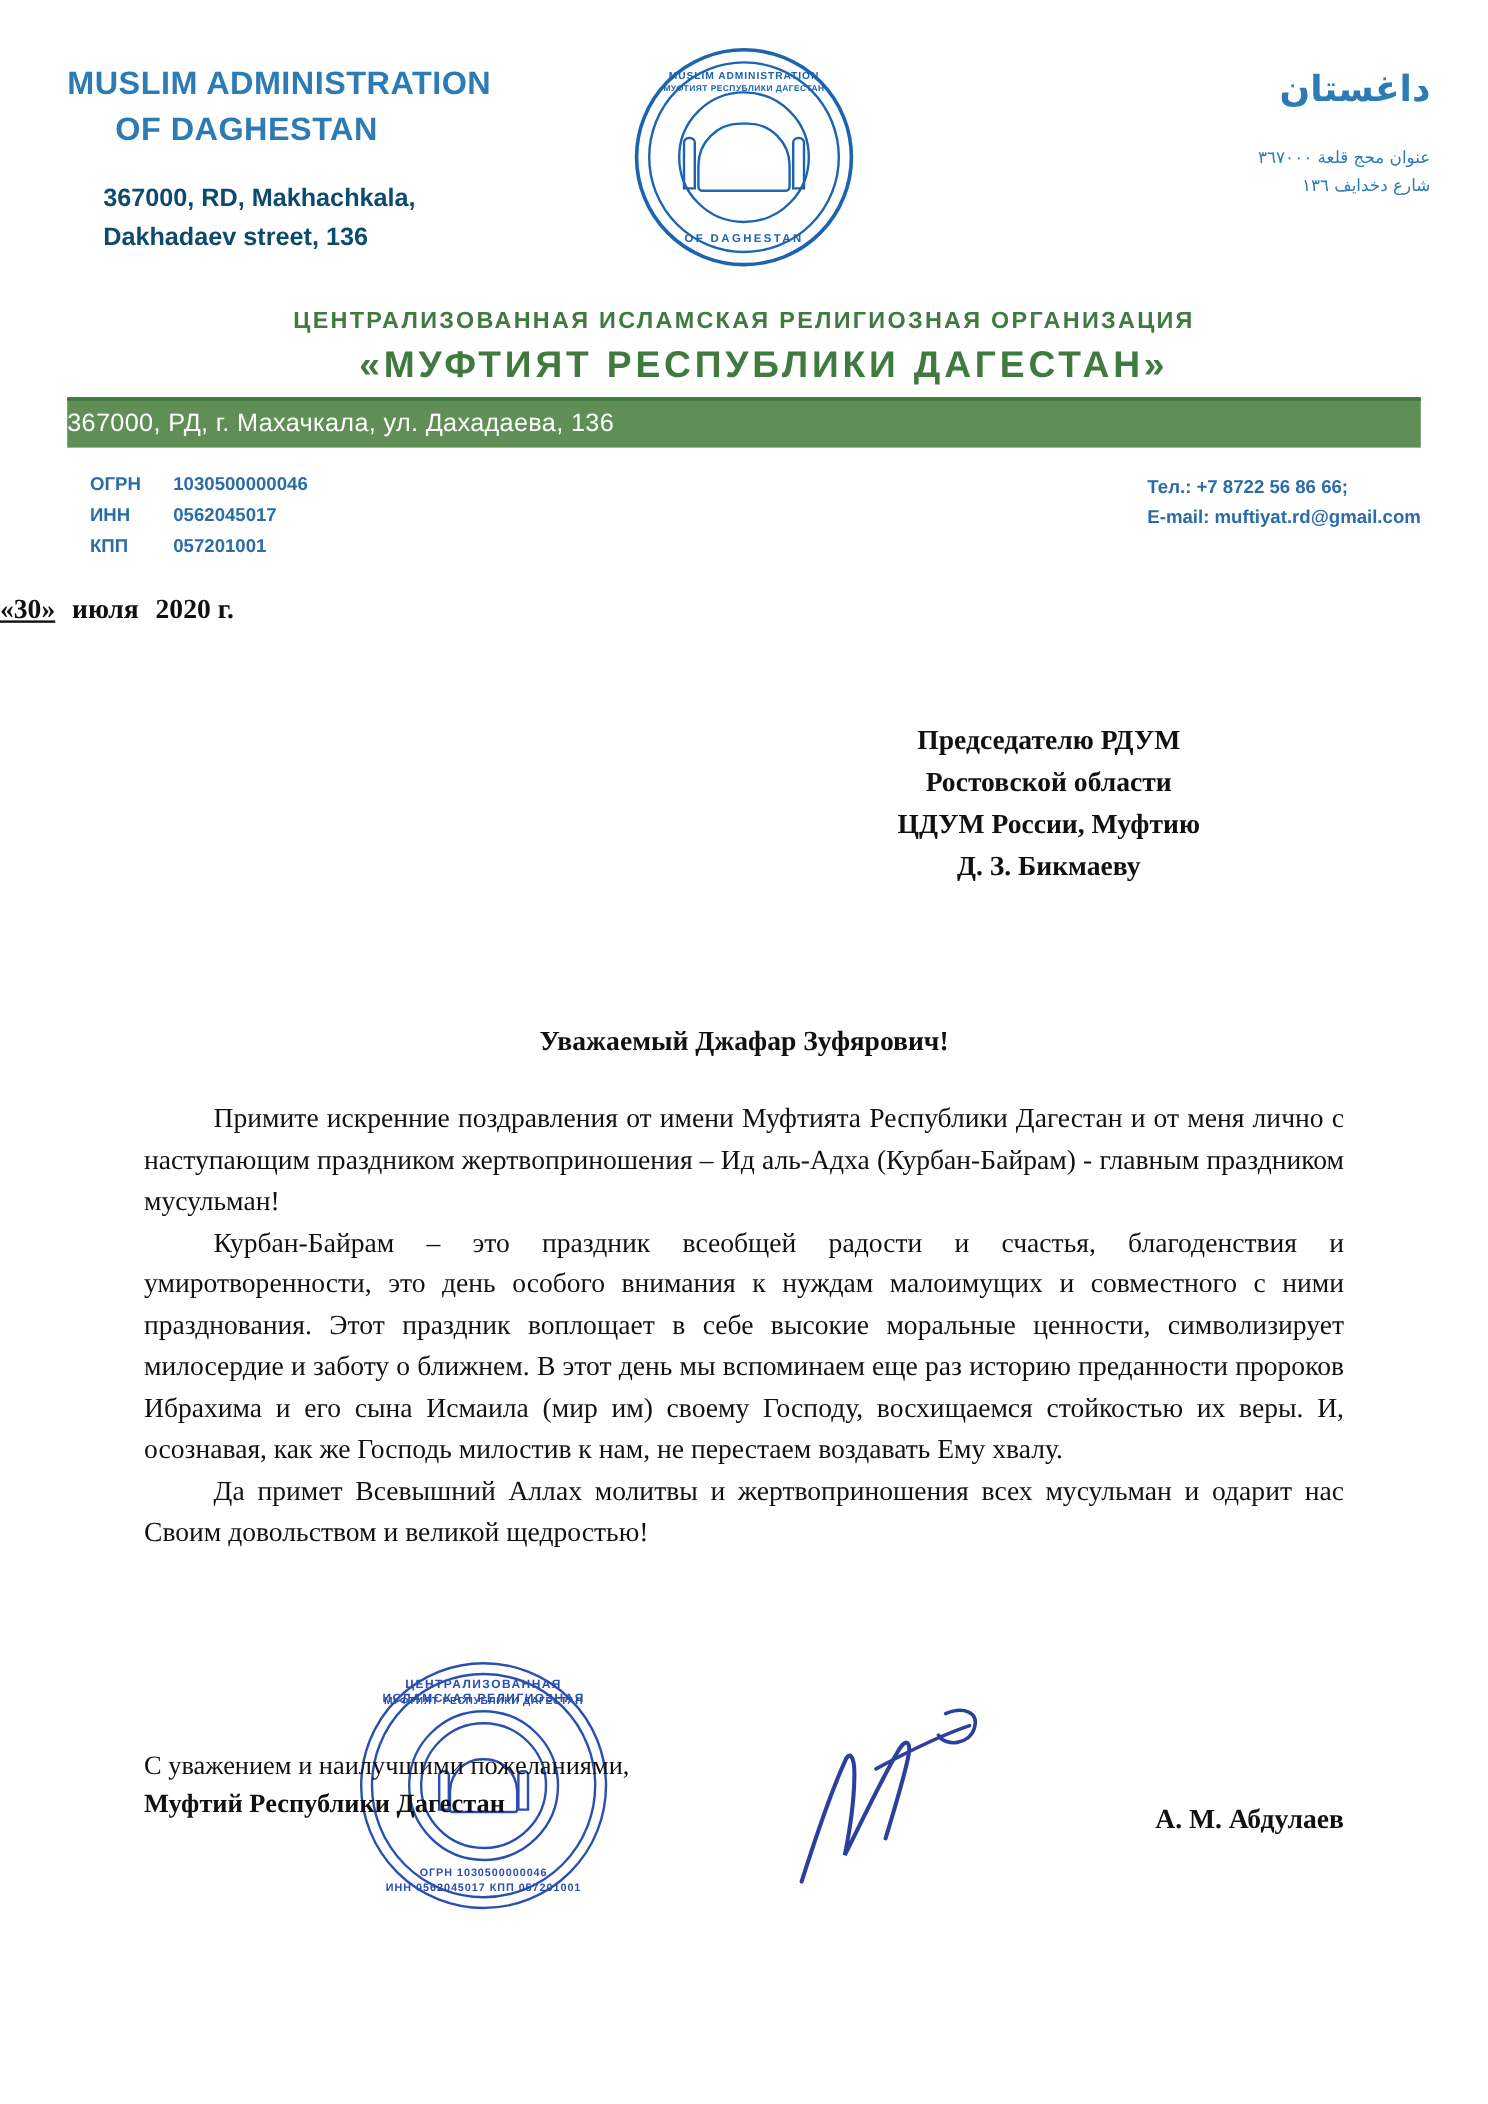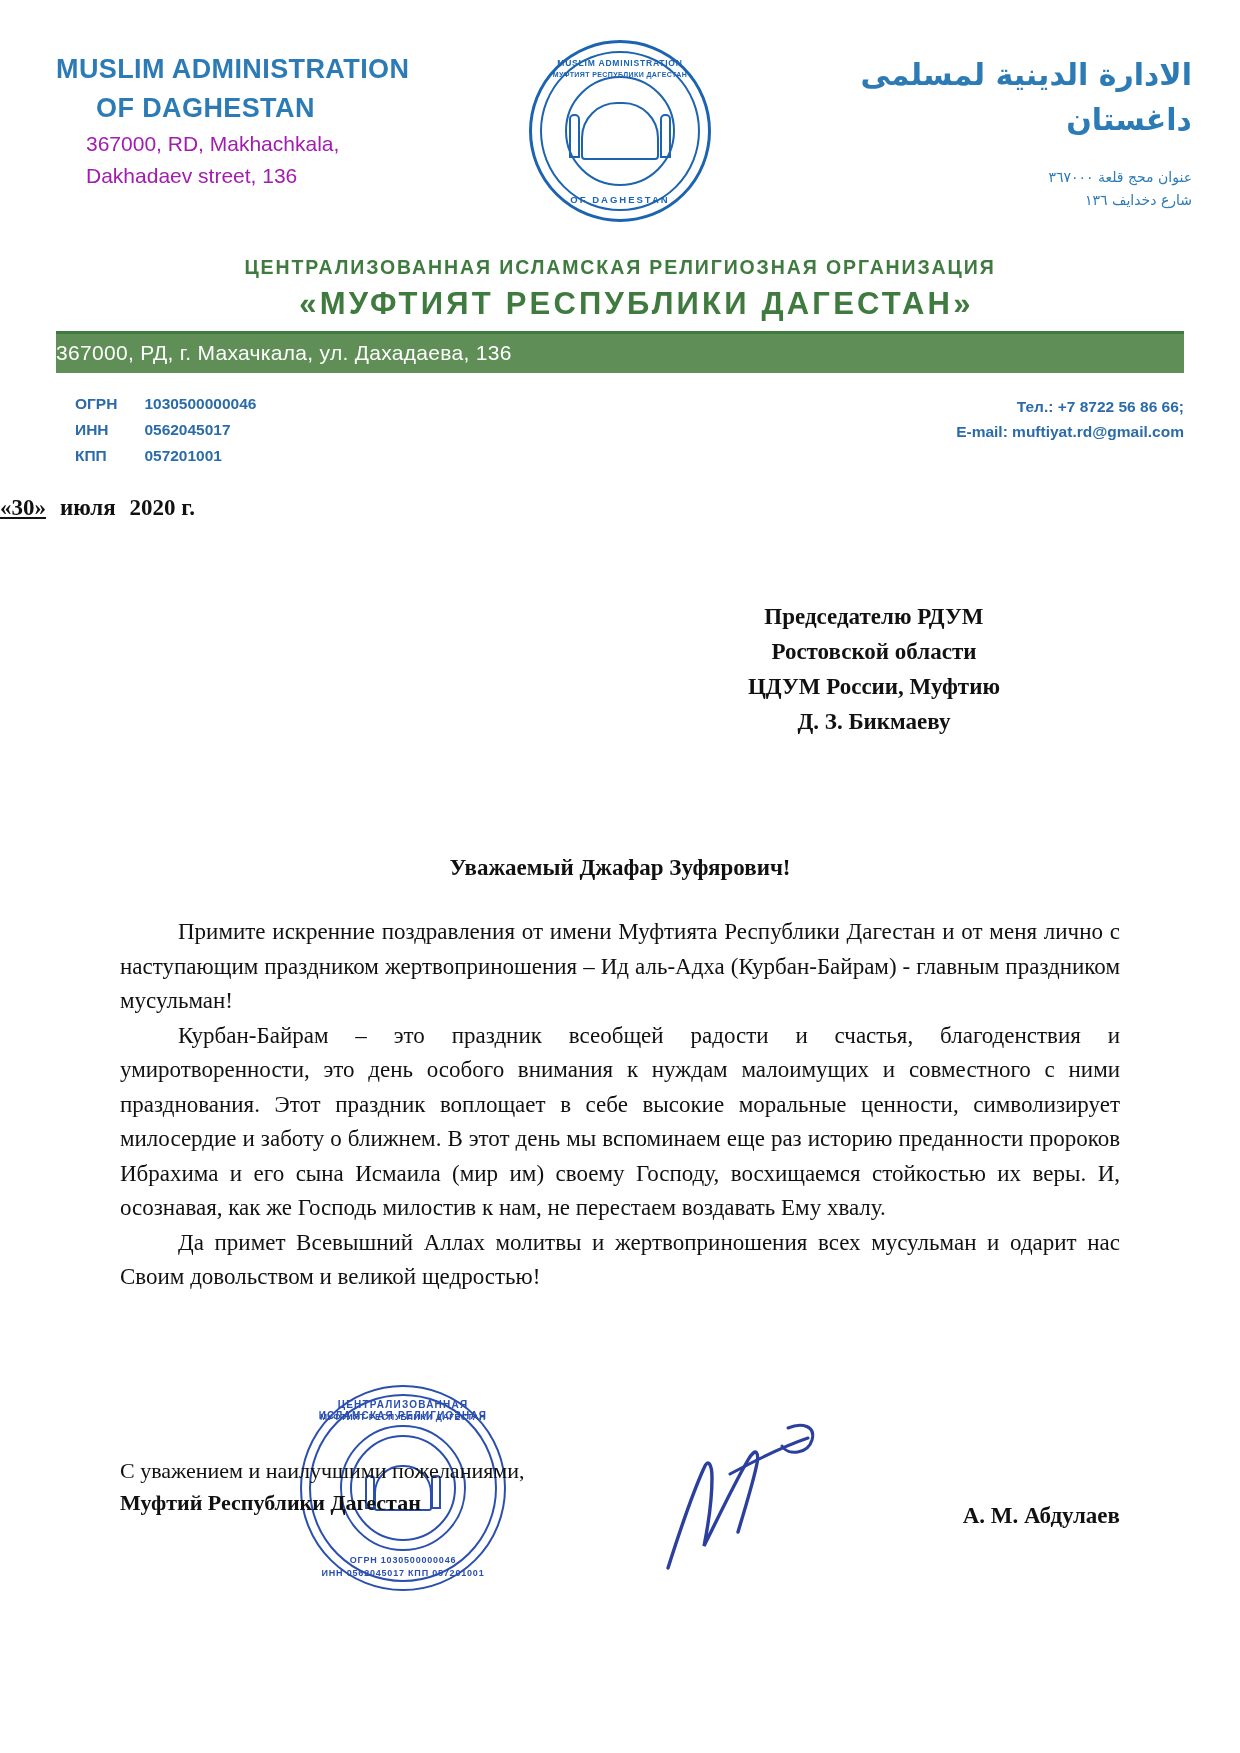--- a/index.html
+++ b/index.html
@@ -36,25 +36,26 @@
   }
   .lh-left .org1, .lh-left .org2 {
     font-weight: bold;
     font-size: 27px;
     letter-spacing: 0.4px;
     line-height: 1.45;
     color: #2d7bb5;
   }
   .lh-left .org2 { margin-left: 40px; }
   .lh-left .addr {
+    margin-top: 22px;
     font-size: 21px;
     line-height: 1.5;
-    color: #a21caf;
+    color: #0c4a6e;
     margin-left: 30px;
-    font-weight: 400;
+    font-weight: 700;
   }
 
   .lh-right {
     position: absolute;
     right: 48px;
     top: 52px;
     width: 420px;
     text-align: right;
     direction: rtl;
     color: #2d7bb5;
@@ -177,21 +178,20 @@
     color: #2b6ca8;
     font-size: 15.5px;
     font-weight: bold;
     line-height: 1.55;
   }
   .codes .left td.k { padding-right: 26px; }
   .codes table { border-collapse: collapse; }
   .codes .right {
     position: absolute;
     right: 0; top: 4px;
-    text-align: right;
     color: #2b6ca8;
     font-size: 15.5px;
     font-weight: bold;
     line-height: 1.6;
   }
 
   
   .date-line {
     position: absolute;
     left: 0; right: 0;
@@ -333,21 +333,20 @@
       <div class="ring-outer"></div>
       <div class="ring-mid"></div>
       <div class="ring-in"></div>
       <div class="dome"></div>
       <div class="seal-text top">MUSLIM ADMINISTRATION</div>
       <div class="seal-text top2">МУФТИЯТ РЕСПУБЛИКИ ДАГЕСТАН</div>
       <div class="seal-text bottom">OF DAGHESTAN</div>
     </div>
 
     <div class="lh-right">
-      <div class="ar1">الادارة الدينية لمسلمى</div>
       <div class="ar1">داغستان</div>
       <div class="ar-addr">
         <div>عنوان محج قلعة ٣٦٧٠٠٠</div>
         <div>شارع دخدايف ١٣٦</div>
       </div>
     </div>
   </div>
 
   <div class="orgline">
     <div class="l1">ЦЕНТРАЛИЗОВАННАЯ ИСЛАМСКАЯ РЕЛИГИОЗНАЯ ОРГАНИЗАЦИЯ</div>

